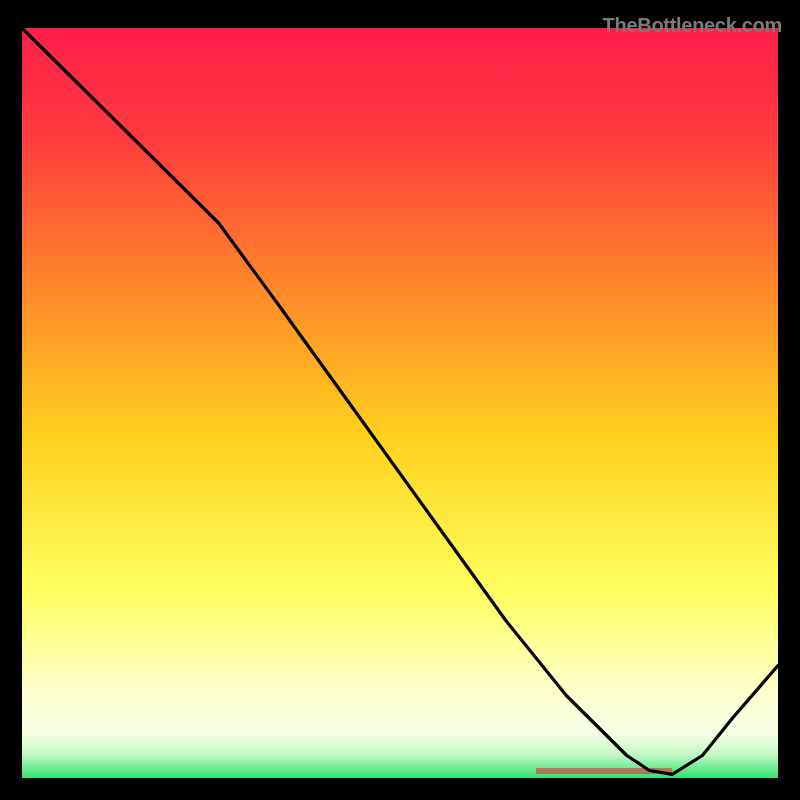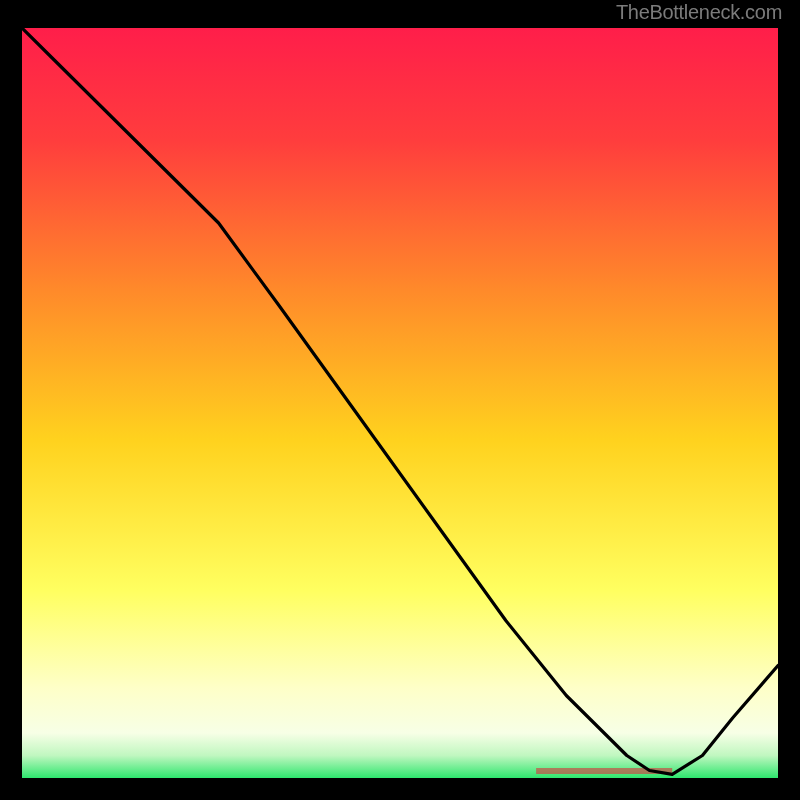--- a/index.html
+++ b/index.html
@@ -12,25 +12,25 @@
     overflow: hidden;
   }
   .stage {
     position: relative;
     width: 800px;
     height: 800px;
     background: #000;
   }
   .watermark {
     position: absolute;
-    top: 1px;
+    top: 14px;
     right: 18px;
     color: #7b7b7b;
     font-size: 20px;
-    font-weight: 400;
+    font-weight: 700;
     letter-spacing: -0.3px;
     z-index: 30;
   }
   .plot {
     position: absolute;
     left: 22px;
     top: 28px;
     width: 756px;
     height: 750px;
     background: #000;

